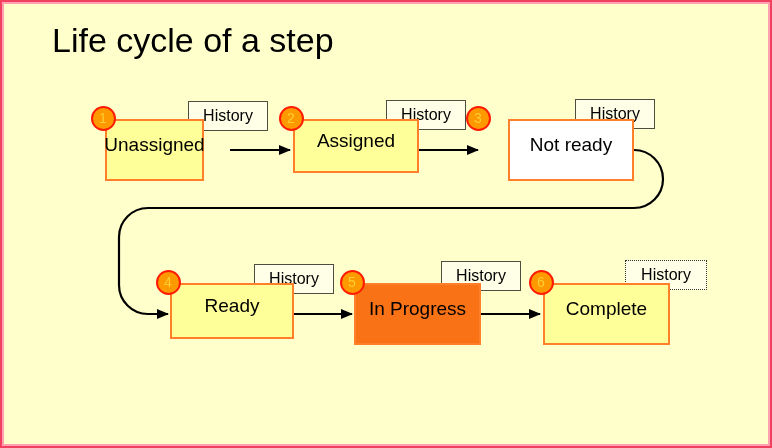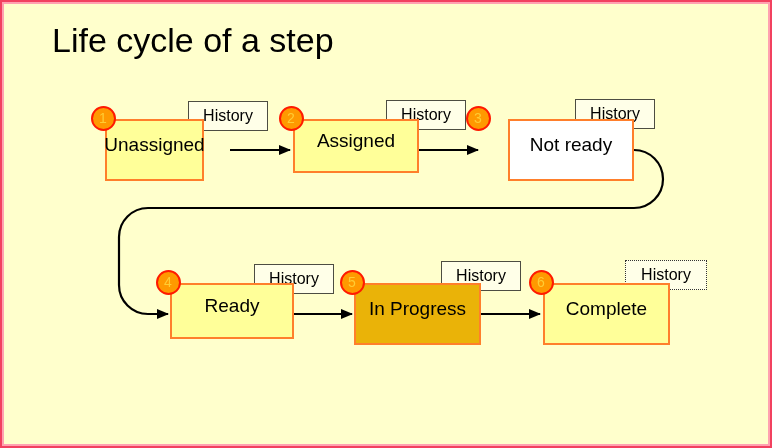--- a/index.html
+++ b/index.html
@@ -100,21 +100,21 @@
       </div>
       <div class="node" style="left: 168px; top: 281px; width: 124px; height: 56px; background: rgb(255, 255, 153); border-color: rgb(255, 127, 43);">
         <span>Ready</span>
       </div>
       <div class="badge" style="left: 153.5px; top: 267.5px; background: rgb(255, 153, 0); border-color: rgb(255, 26, 0); color: rgb(255, 204, 51);">
         <span>4</span>
       </div>
       <div class="history" style="left: 439px; top: 251px; width: 80px; height: 30px; background: rgb(255, 255, 232); border-style: solid; border-color: rgb(77, 77, 66);">
         <span>History</span>
       </div>
-      <div class="node" style="left: 352px; top: 281px; width: 127px; height: 62px; background: #eab308; border-color: rgb(255, 127, 43);">
+      <div class="node" style="left: 352px; top: 281px; width: 127px; height: 62px; background: #f97316; border-color: rgb(255, 127, 43);">
         <span>In Progress</span>
       </div>
       <div class="badge" style="left: 337.5px; top: 267.5px; background: rgb(255, 153, 0); border-color: rgb(255, 26, 0); color: rgb(255, 204, 51);">
         <span>5</span>
       </div>
       <div class="history" style="left: 623px; top: 250px; width: 82px; height: 30px; background: rgb(255, 255, 232); border-style: dotted; border-color: rgb(51, 51, 51);">
         <span>History</span>
       </div>
       <div class="node" style="left: 541px; top: 281px; width: 127px; height: 62px; background: rgb(255, 255, 153); border-color: rgb(255, 127, 43); text-align: center;">
         <span>Complete</span>

